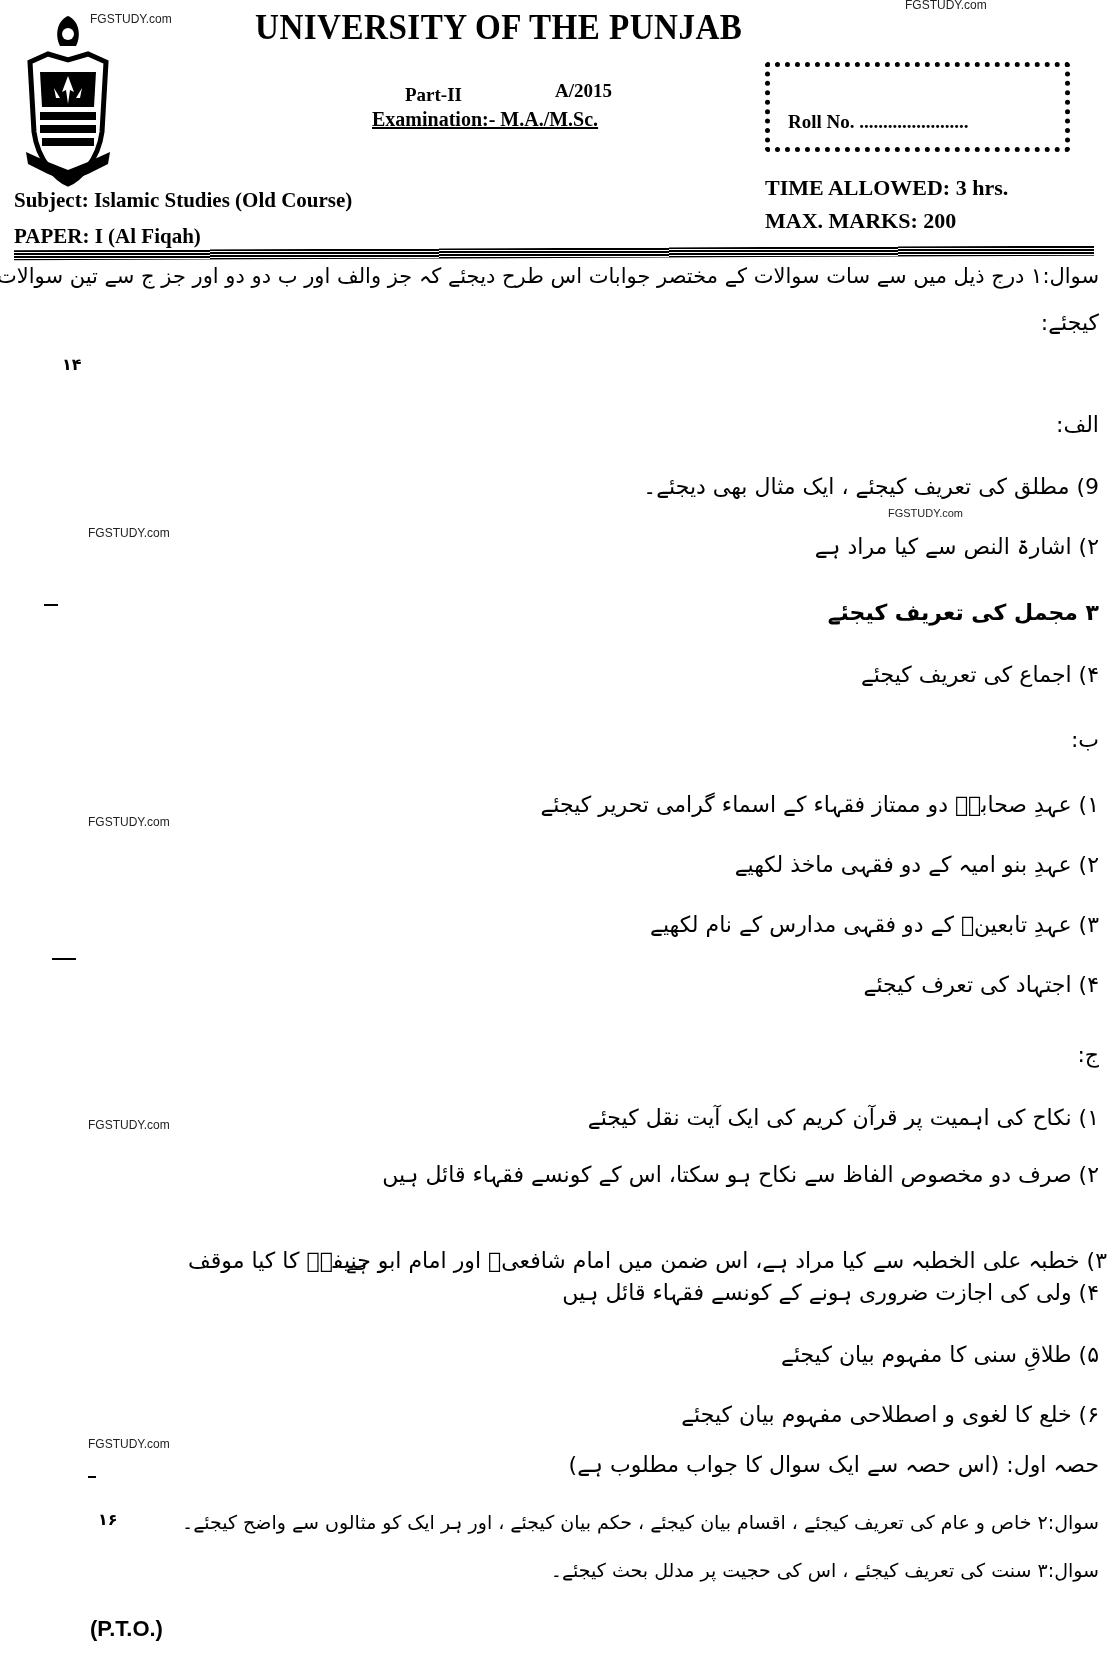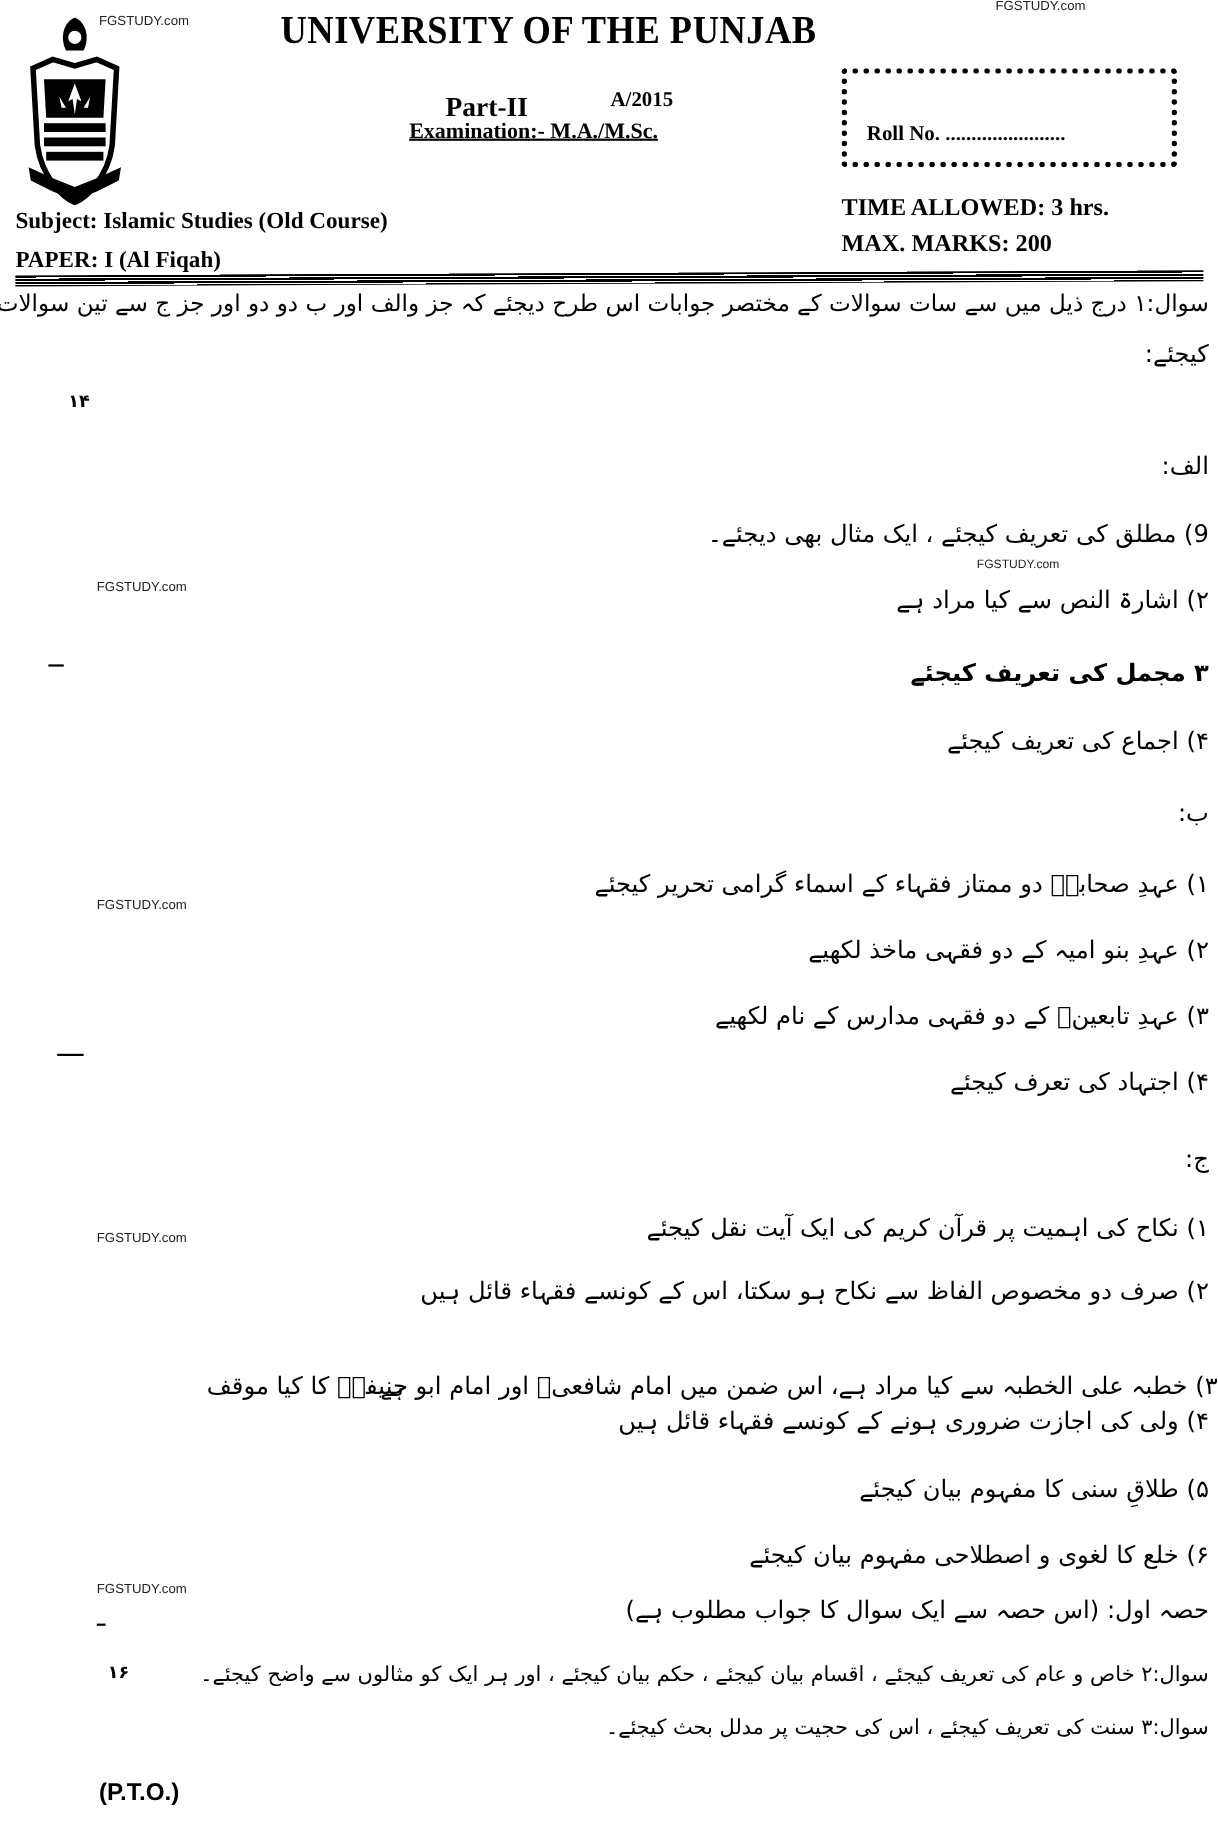--- a/index.html
+++ b/index.html
@@ -23,21 +23,21 @@
       left: 255px; top: 6px;
       font-family: "Liberation Serif", serif;
       font-weight: bold;
       font-size: 36px;
       letter-spacing: 0.5px;
       transform: scaleX(0.92);
       transform-origin: left top;
       white-space: nowrap;
     }
 
-    .part { left: 405px; top: 84px; font-weight: bold; font-size: 25px; }
+    .part { left: 405px; top: 84px; font-weight: bold; font-size: 19px; }
     .year { left: 555px; top: 80px; font-weight: bold; font-size: 19px; }
     .exam {
       left: 372px; top: 108px; font-weight: bold; font-size: 20px;
       text-decoration: underline; text-decoration-thickness: 2px; white-space: nowrap;
     }
 
     .rollbox {
       left: 765px; top: 62px; width: 305px; height: 90px;
       border: 5px dotted #000;
       border-radius: 4px;

